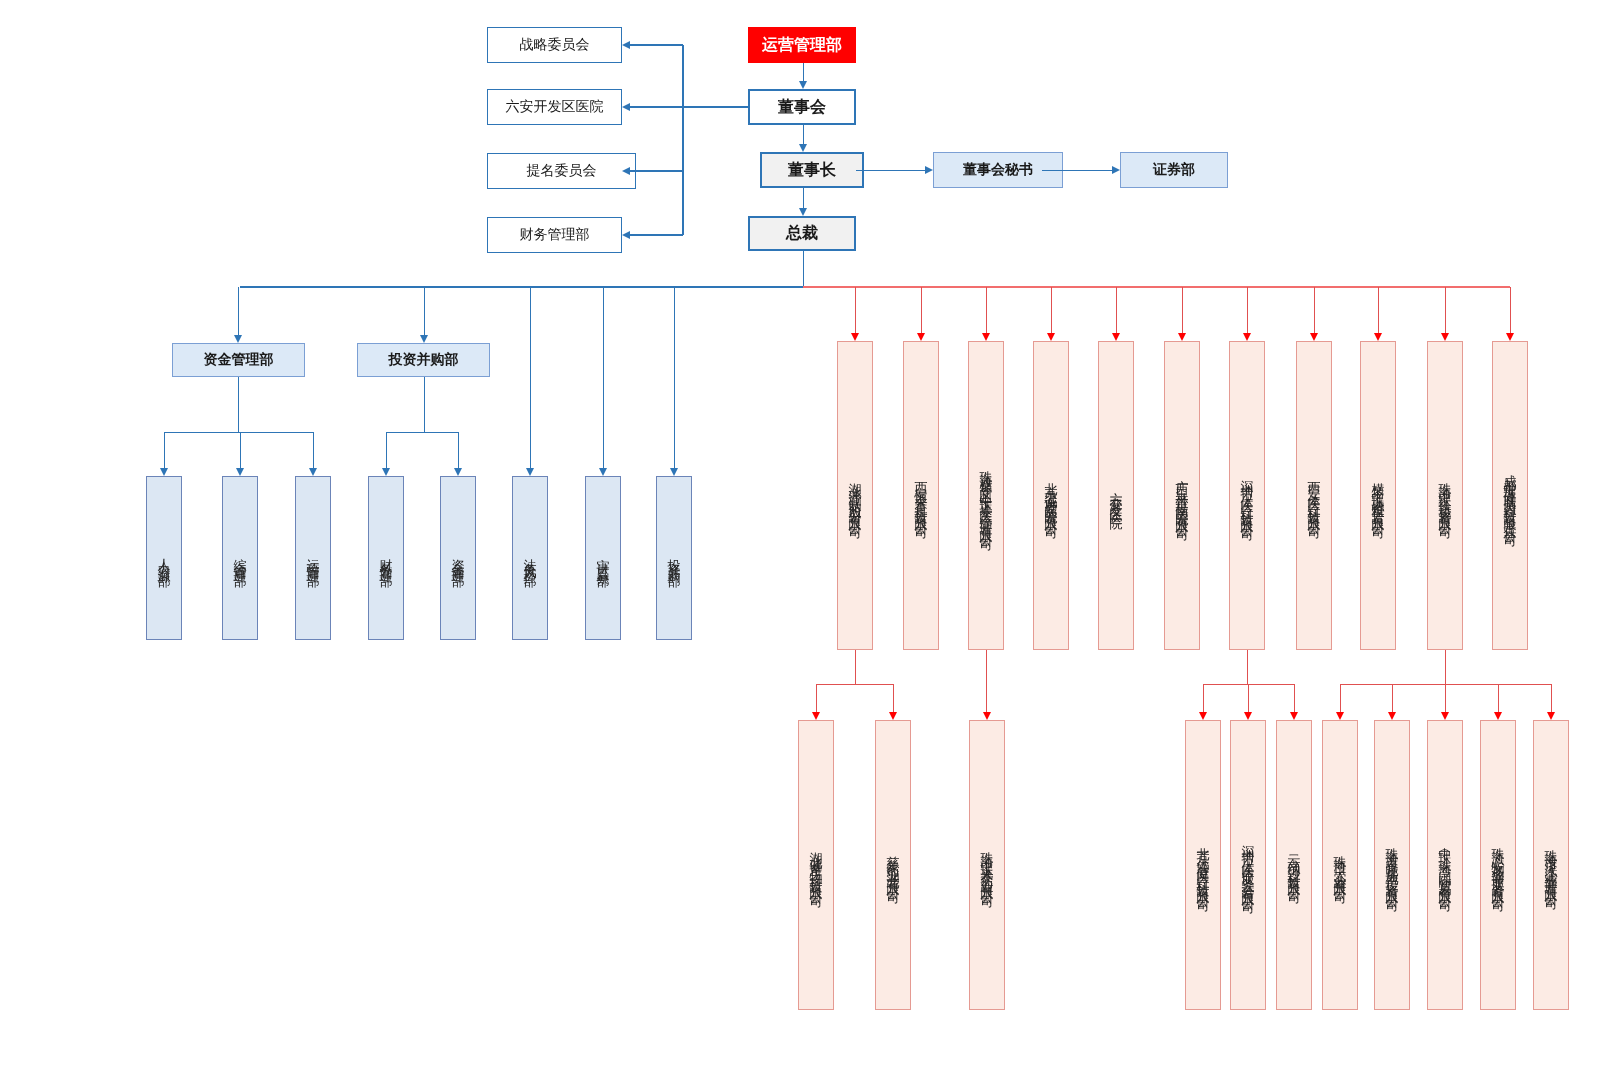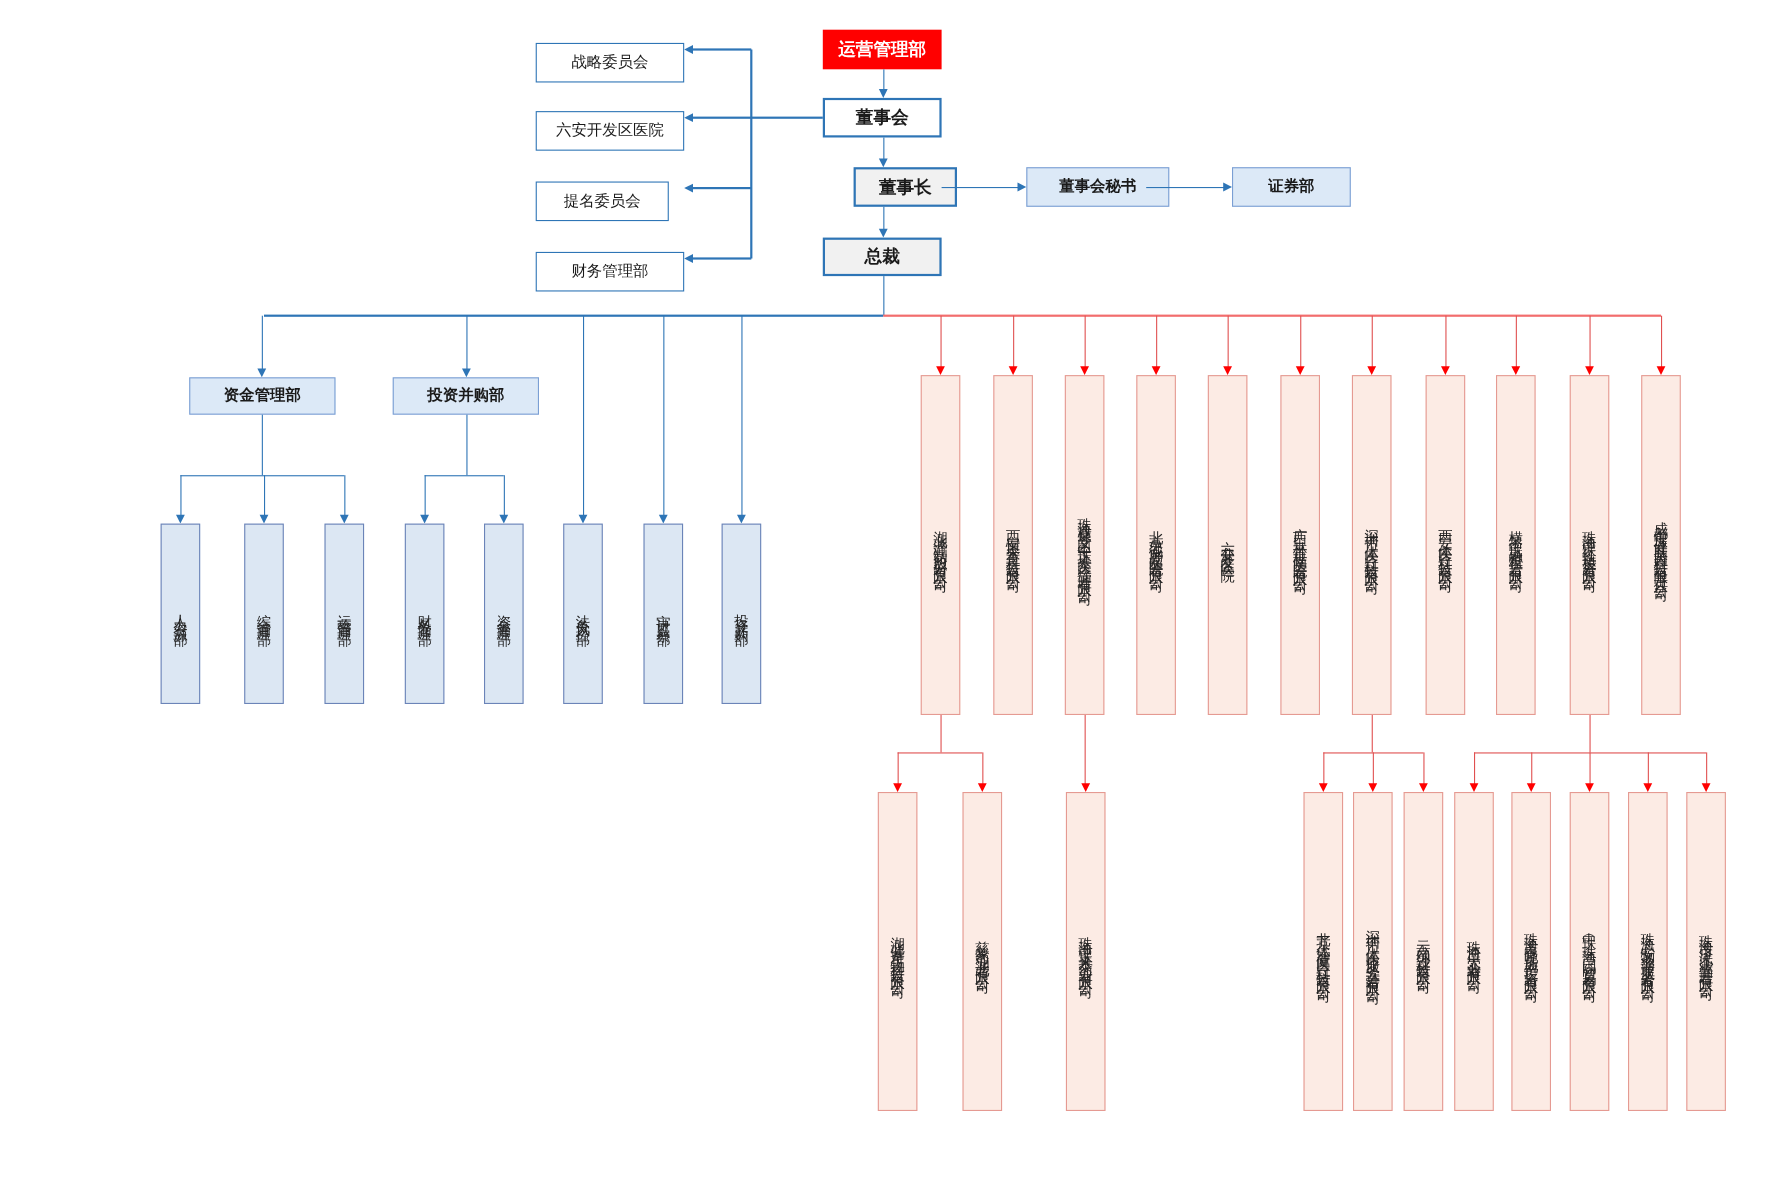--- a/index.html
+++ b/index.html
@@ -4,46 +4,46 @@
 <style>
   html,body{margin:0;padding:0;background:#ffffff;}
   #canvas{
     position:relative;width:1605px;height:1080px;background:#ffffff;overflow:hidden;
     font-family:"Liberation Serif","DejaVu Serif",serif;color:#1a1a1a;
   }
   .box{position:absolute;box-sizing:border-box;display:flex;align-items:center;justify-content:center;text-align:center;background:#fff;}
   .main-red{background:#FF0000;color:#ffffff;font-weight:bold;font-size:16px;}
   .main-white{background:#ffffff;border:2px solid #2E75B6;font-weight:bold;font-size:16px;}
   .main-gray{background:#F1F1F1;border:2px solid #2E75B6;font-weight:bold;font-size:16px;}
-  .committee{background:#ffffff;border:1.5px solid #2E75B6;font-size:14px;margin-top:12px;}
+  .committee{background:#ffffff;border:1.5px solid #2E75B6;font-size:14px;}
   .lightblue{background:#DCE9F7;border:1.5px solid #7B9FD4;font-size:14px;font-weight:bold;}
   .deptbox{background:#DCE7F3;border:1px solid #6B84B8;}
   .pinkbox{background:#FCEBE4;border:1px solid #E59A92;}
   .vbox span{writing-mode:vertical-rl;text-orientation:upright;letter-spacing:4px;font-size:13px;line-height:1;color:#222;}
   .vline,.hline{position:absolute;}
   .arr{position:absolute;width:0;height:0;}
 </style>
 </head>
 <body>
 
 <div id="canvas">
     <div class="box main-red" style="left: 748px; top: 27px; width: 108px; height: 36px;">运营管理部</div>
     <div class="box main-white" style="left: 748px; top: 89px; width: 108px; height: 36px;">董事会</div>
-    <div class="box main-gray" style="left: 776px; top: 152px; width: 94px; height: 36px;">董事长</div>
+    <div class="box main-gray" style="left: 760px; top: 152px; width: 104px; height: 36px;">董事长</div>
     <div class="box main-gray" style="left: 748px; top: 216px; width: 108px; height: 35px;">总裁</div>
     <div class="vline" style="left: 802.5px; top: 63px; width: 1px; height: 19px; background: rgb(46, 117, 182);"></div>
     <div class="arr" style="left: 798.5px; top: 81px; border-left: 4.5px solid transparent; border-right: 4.5px solid transparent; border-top: 8px solid rgb(46, 117, 182);"></div>
     <div class="vline" style="left: 802.5px; top: 125px; width: 1px; height: 20px; background: rgb(46, 117, 182);"></div>
     <div class="arr" style="left: 798.5px; top: 144px; border-left: 4.5px solid transparent; border-right: 4.5px solid transparent; border-top: 8px solid rgb(46, 117, 182);"></div>
     <div class="vline" style="left: 802.5px; top: 188px; width: 1px; height: 21px; background: rgb(46, 117, 182);"></div>
     <div class="arr" style="left: 798.5px; top: 208px; border-left: 4.5px solid transparent; border-right: 4.5px solid transparent; border-top: 8px solid rgb(46, 117, 182);"></div>
     <div class="vline" style="left: 802.5px; top: 251px; width: 1px; height: 36px; background: rgb(46, 117, 182);"></div>
     <div class="box committee" style="left: 487px; top: 27px; width: 135px; height: 36px;">战略委员会</div>
     <div class="box committee" style="left: 487px; top: 89px; width: 135px; height: 36px;">六安开发区医院</div>
-    <div class="box committee" style="left: 487px; top: 153px; width: 121px; height: 36px;">提名委员会</div>
+    <div class="box committee" style="left: 487px; top: 153px; width: 149px; height: 36px;">提名委员会</div>
     <div class="box committee" style="left: 487px; top: 217px; width: 135px; height: 36px;">财务管理部</div>
     <div class="vline" style="left: 682px; top: 45px; width: 2px; height: 190px; background: rgb(46, 117, 182);"></div>
     <div class="hline" style="left: 628px; top: 44px; width: 55px; height: 2px; background: rgb(46, 117, 182);"></div>
     <div class="hline" style="left: 628px; top: 106px; width: 120px; height: 2px; background: rgb(46, 117, 182);"></div>
     <div class="hline" style="left: 628px; top: 170px; width: 55px; height: 2px; background: rgb(46, 117, 182);"></div>
     <div class="hline" style="left: 628px; top: 234px; width: 55px; height: 2px; background: rgb(46, 117, 182);"></div>
     <div class="arr" style="left: 622px; top: 40.5px; border-top: 4.5px solid transparent; border-bottom: 4.5px solid transparent; border-right: 8px solid rgb(46, 117, 182);"></div>
     <div class="arr" style="left: 622px; top: 102.5px; border-top: 4.5px solid transparent; border-bottom: 4.5px solid transparent; border-right: 8px solid rgb(46, 117, 182);"></div>
     <div class="arr" style="left: 622px; top: 166.5px; border-top: 4.5px solid transparent; border-bottom: 4.5px solid transparent; border-right: 8px solid rgb(46, 117, 182);"></div>
     <div class="arr" style="left: 622px; top: 230.5px; border-top: 4.5px solid transparent; border-bottom: 4.5px solid transparent; border-right: 8px solid rgb(46, 117, 182);"></div>

